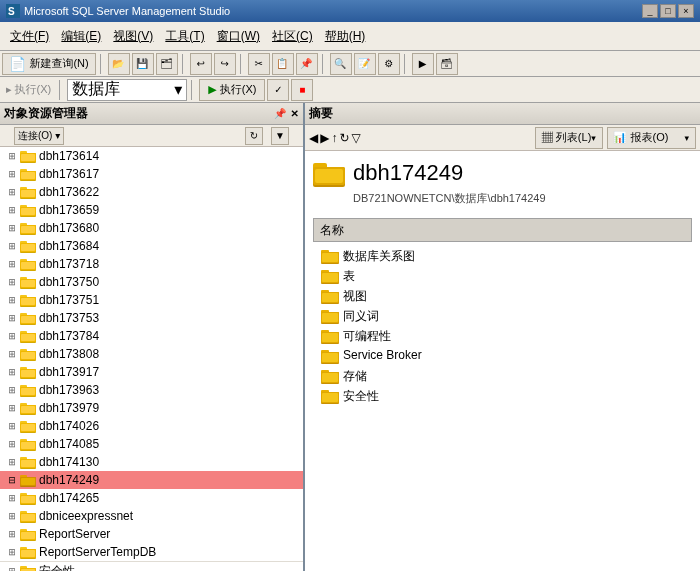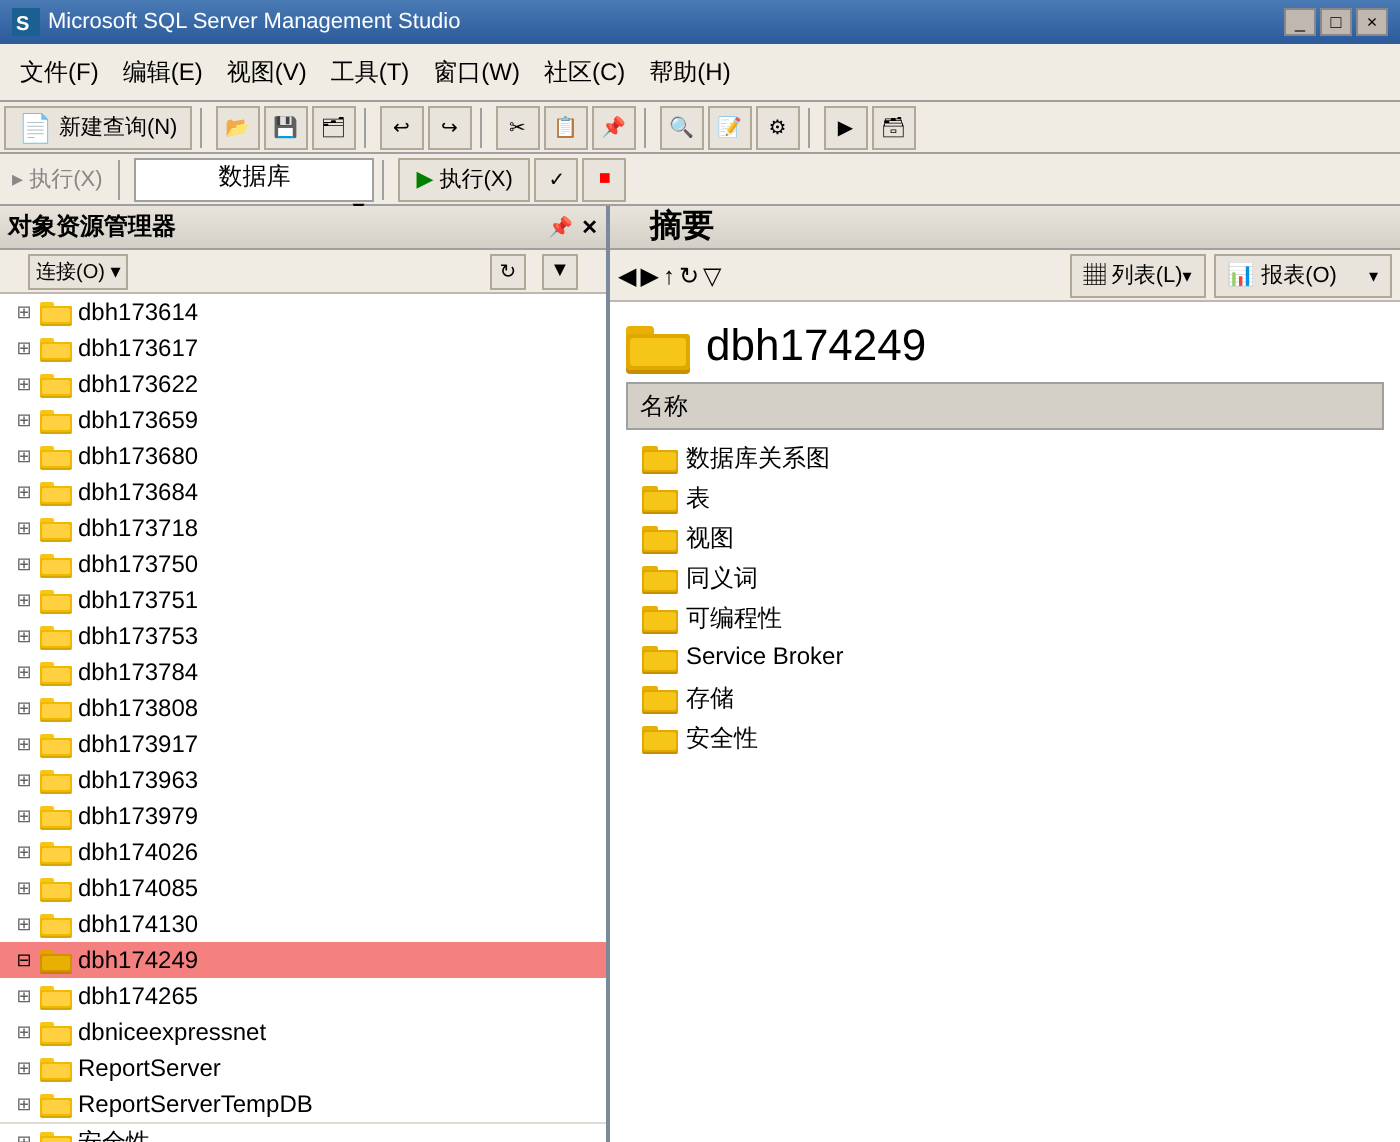--- a/index.html
+++ b/index.html
@@ -41,20 +41,21 @@
     }
 
     
     .menu-bar {
       background: #f0ece4;
       border-bottom: 1px solid #a0a0a0;
       height: 20px;
       display: flex;
       align-items: center;
       padding: 14px 4px;
+      text-decoration: underline;
     }
     .menu-item {
       padding: 1px 6px;
       font-size: 12px;
       cursor: pointer;
       color: #000;
     }
 
     
     .toolbar {
@@ -194,22 +195,22 @@
       background: #f5f5f5;
       display: flex;
       flex-direction: column;
     }
     .right-header {
       background: linear-gradient(to bottom, #e8e4dc, #d4d0c8);
       border-bottom: 1px solid #a0a0a0;
       height: 22px;
       display: flex;
       align-items: center;
-      padding: 0 20px;
-      font-size: 16px;
+      padding: 0 4px;
+      font-size: 12px;
       font-weight: bold;
     }
     .right-toolbar {
       background: #f0ece4;
       border-bottom: 1px solid #c0b8b0;
       height: 26px;
       display: flex;
       align-items: center;
       padding: 0 4px;
       gap: 4px;
@@ -312,21 +313,21 @@
   <div class="tb-btn">📝</div>
   <div class="tb-btn">⚙</div>
   <div class="tb-separator"></div>
   <div class="tb-btn">▶</div>
   <div class="tb-btn">🗃</div>
 </div>
 
 <div class="toolbar2">
   <div style="font-size:11px; padding: 0 4px; color:#888;">▸ 执行(X)</div>
   <div class="tb-separator"></div>
-  <div class="tb-dropdown" style="min-width:120px; font-size:12px;flex-direction:column;">
+  <div class="tb-dropdown" style="min-width:120px; font-size:16px;">
     <span>数据库</span>
     <span style="margin-left:auto">▾</span>
   </div>
   <div class="tb-separator"></div>
   <div class="exec-btn">
     <span style="color:green">▶</span>
     <span>执行(X)</span>
   </div>
   <div class="tb-btn">✓</div>
   <div class="tb-btn" style="color:red;">■</div>
@@ -672,20 +673,21 @@
         <div class="db-folder-large">
           <svg viewBox="0 0 32 28" width="32" height="28">
             <rect x="0" y="8" width="32" height="20" rx="2" fill="#c89000"></rect>
             <rect x="0" y="4" width="14" height="8" rx="2" fill="#e8b000"></rect>
             <rect x="0" y="8" width="32" height="18" rx="2" fill="#e0a800"></rect>
             <rect x="2" y="10" width="28" height="14" rx="2" fill="#f5c518"></rect>
           </svg>
         </div>
         <span class="db-name">dbh174249</span>
       </div>
+      <div class="db-path">DB721NOWNETCN\数据库\dbh174249</div>
 
       <div class="section-header">
         <span>名称</span>
       </div>
 
       <div class="detail-list">
         <div class="detail-item">
           <div class="detail-folder">
             <svg viewBox="0 0 18 16" width="18" height="16">
               <rect x="0" y="4" width="18" height="12" rx="1" fill="#c89000"></rect>

